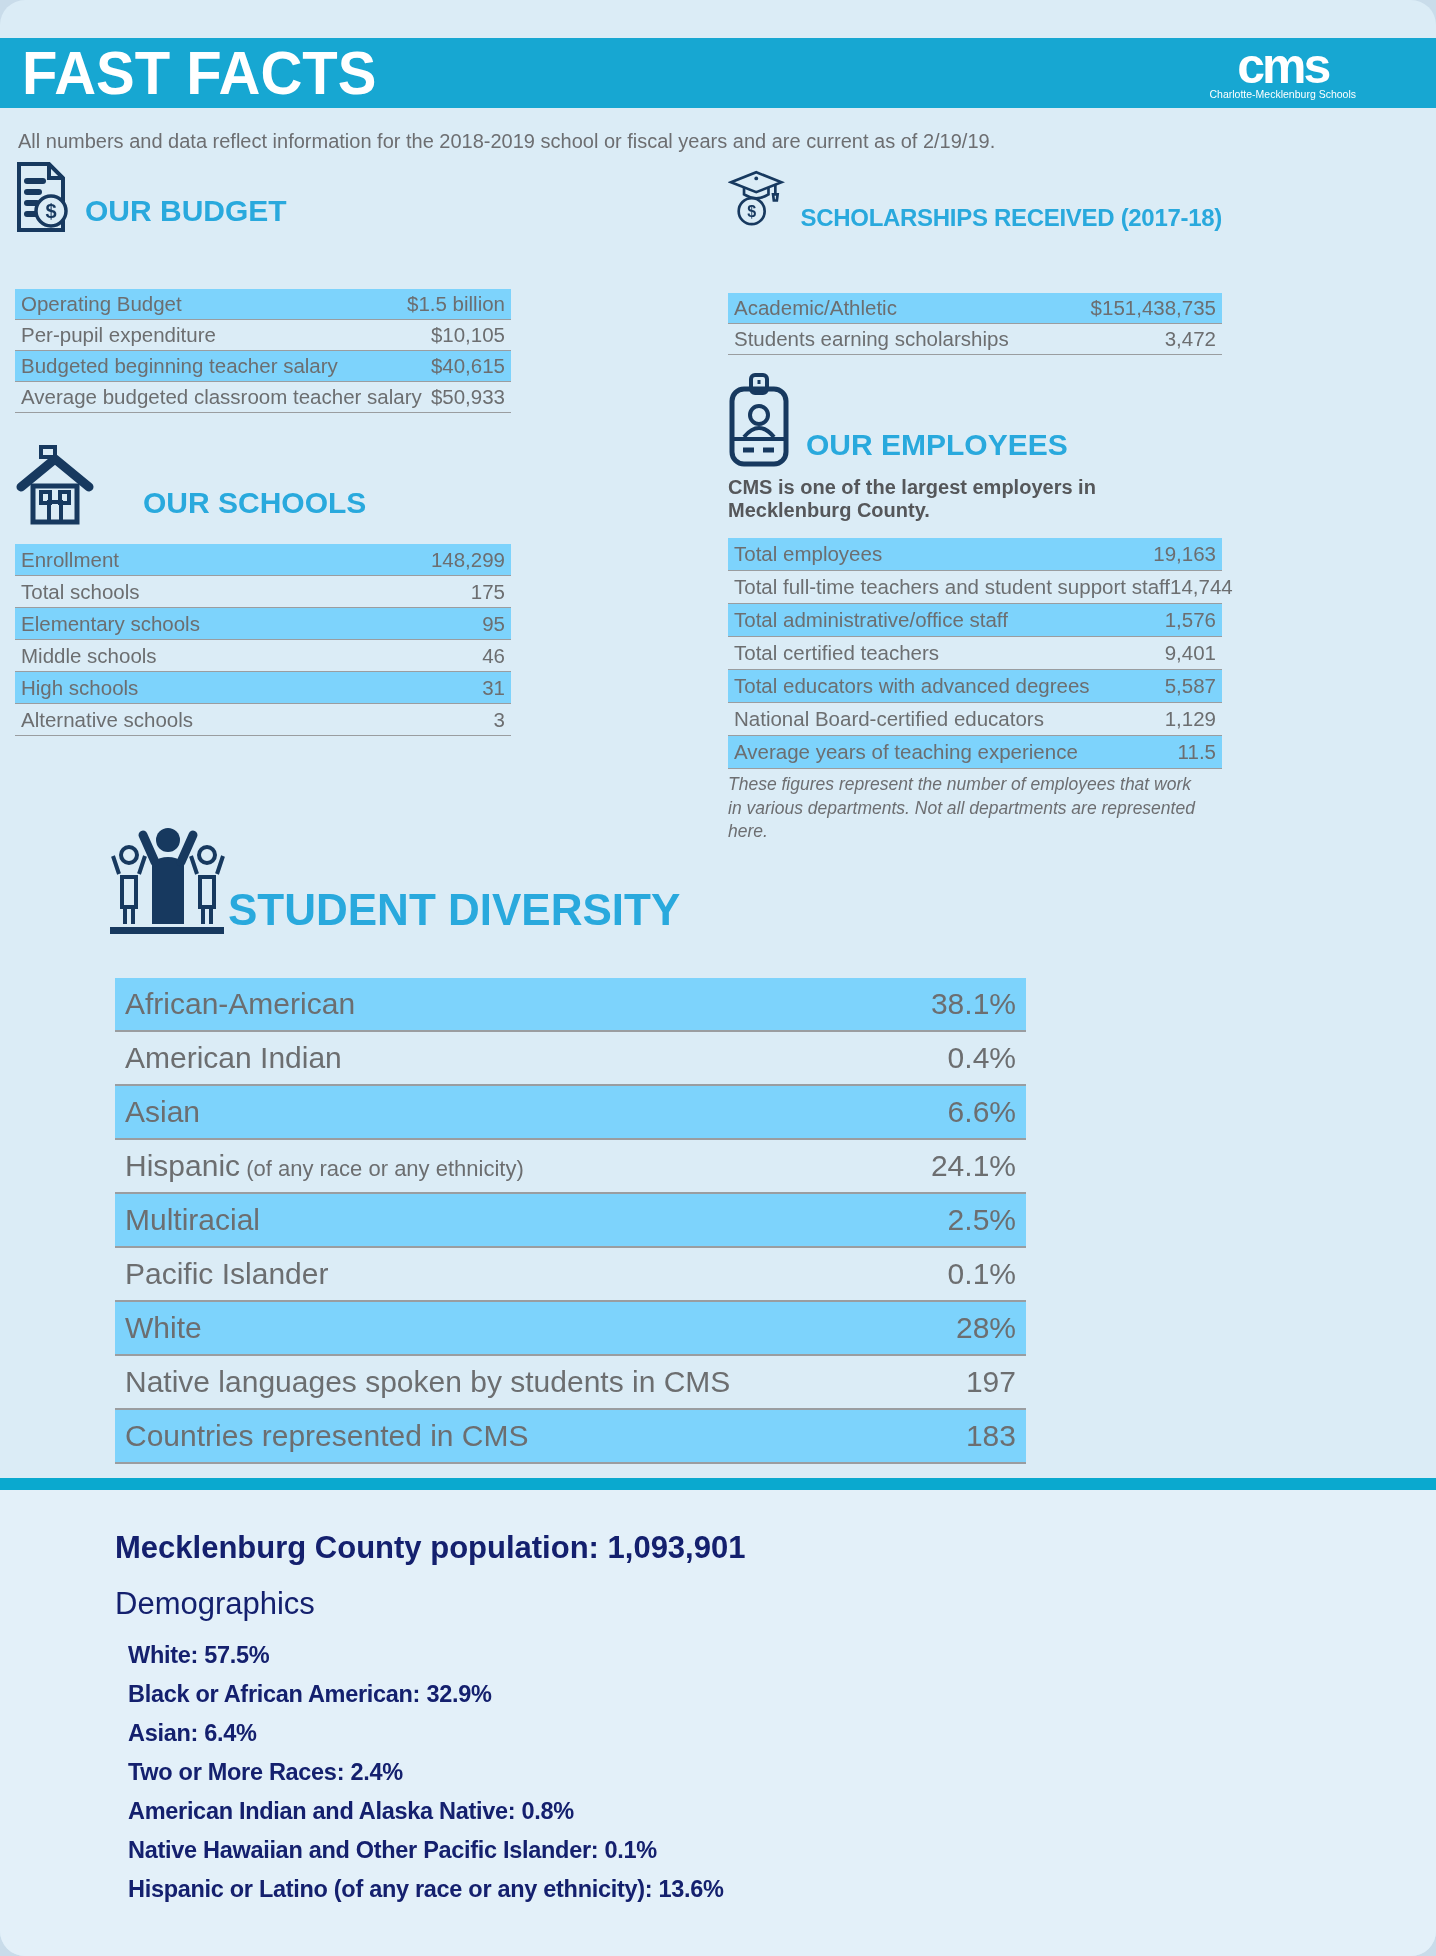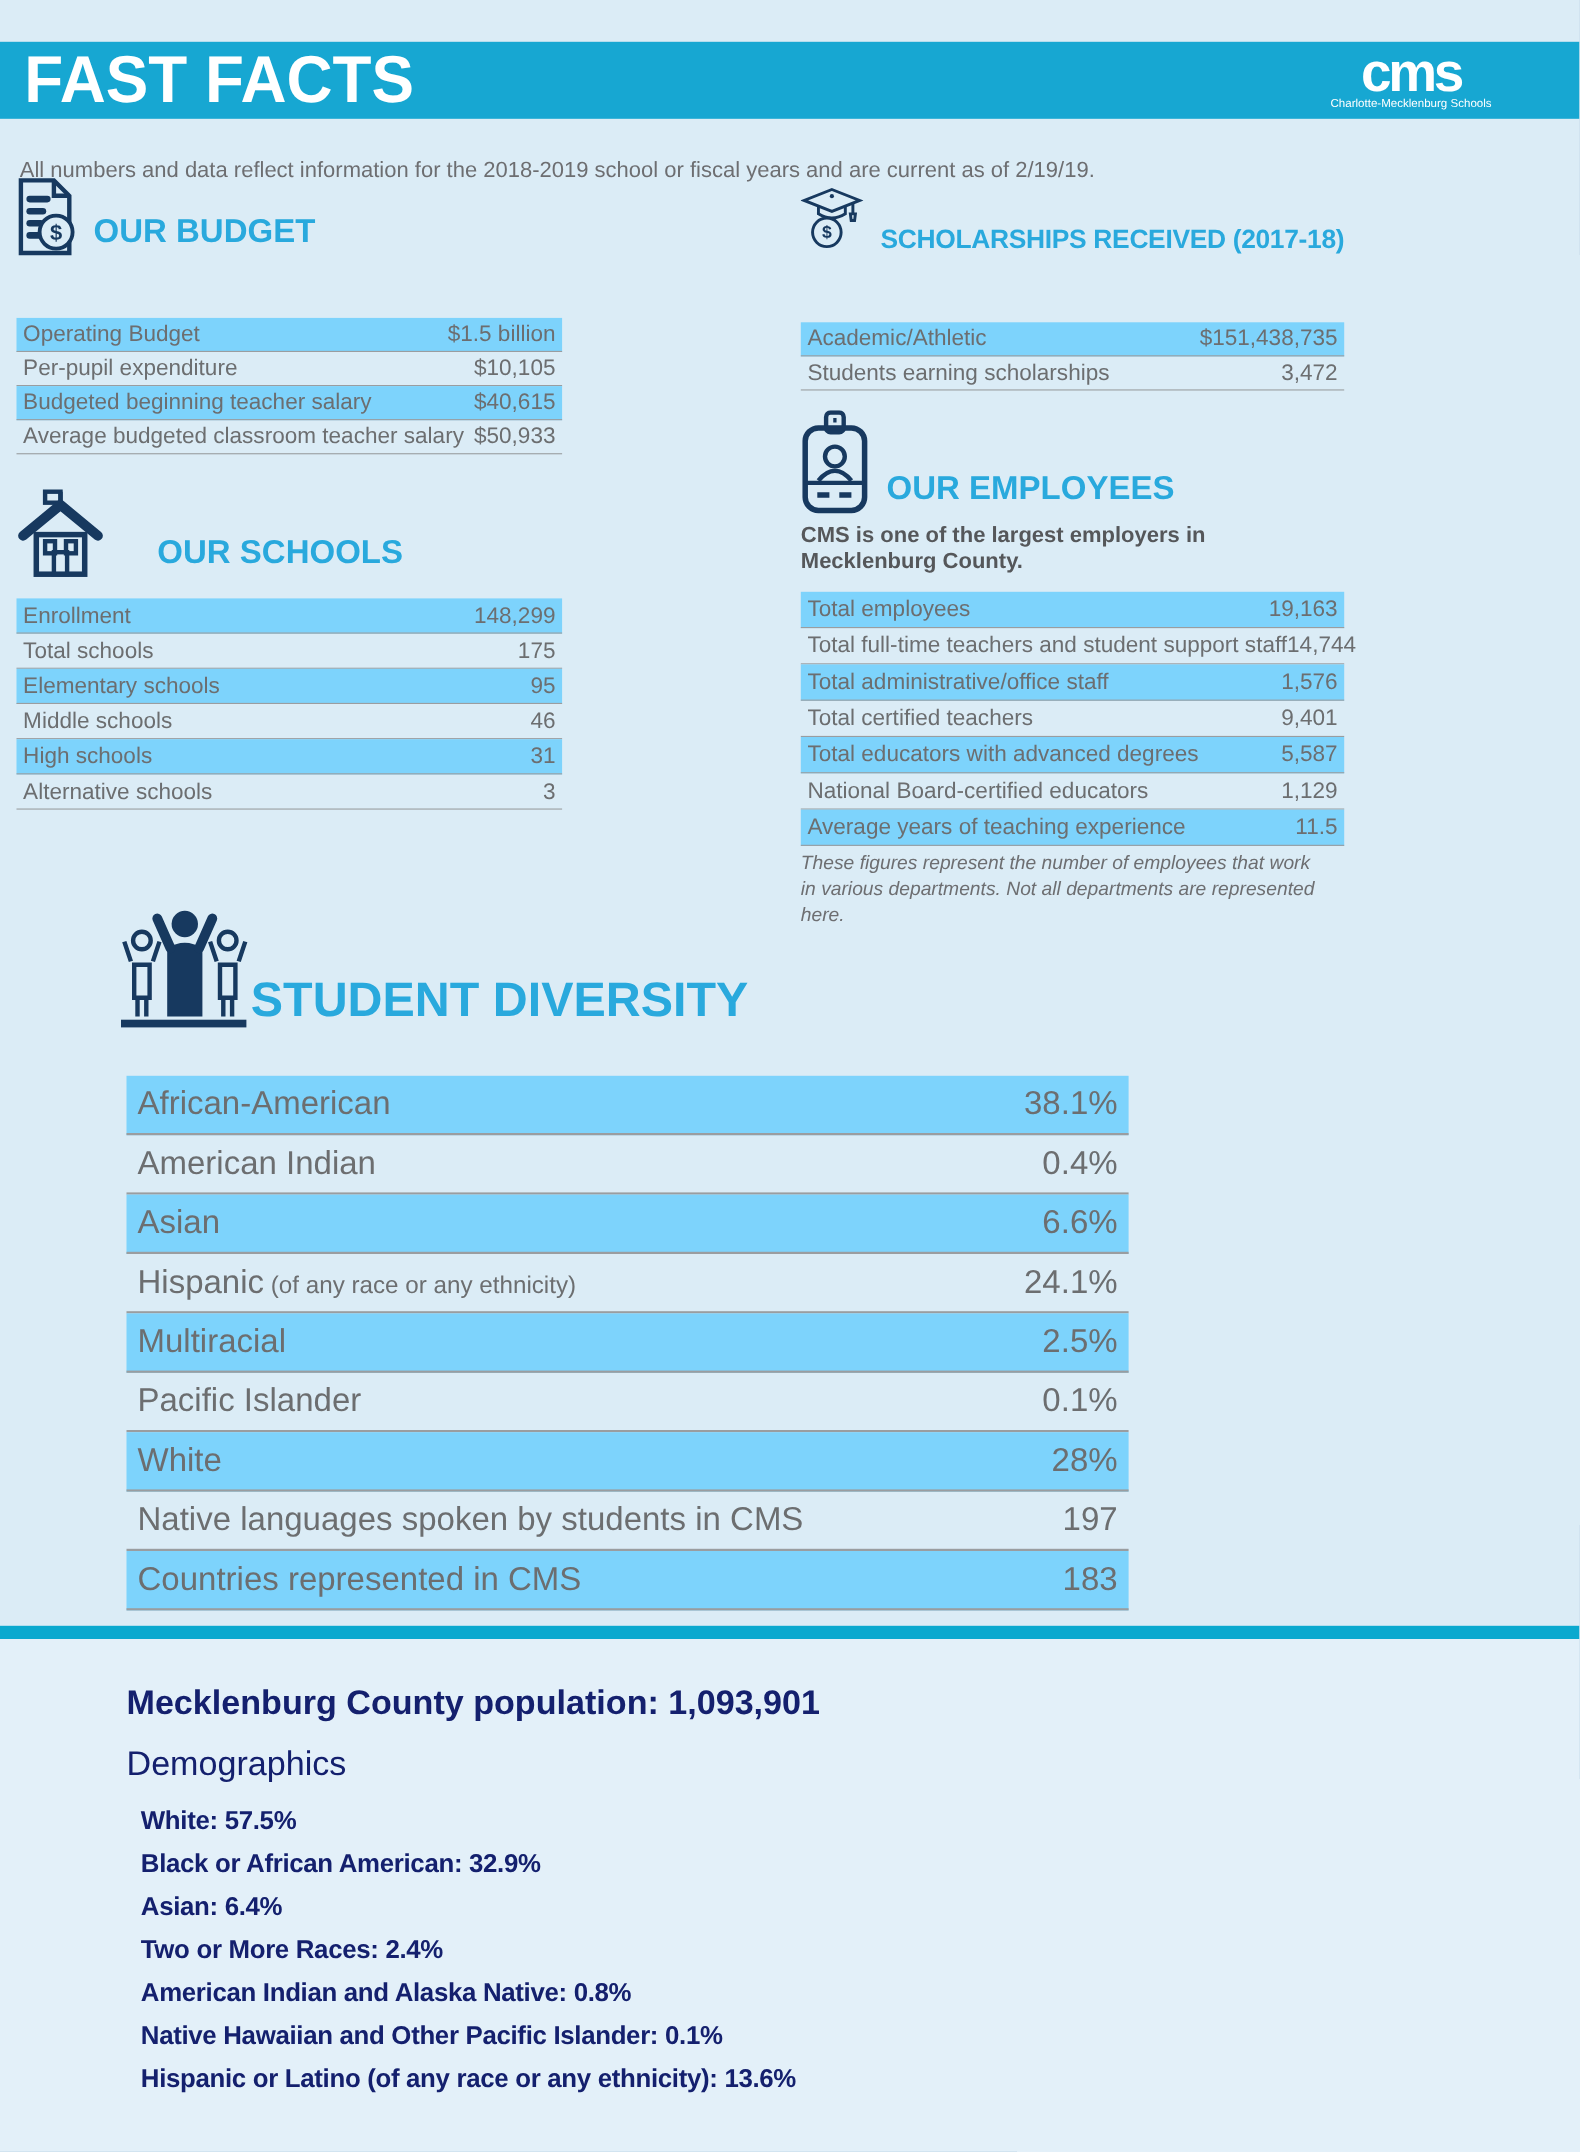--- a/index.html
+++ b/index.html
@@ -1,29 +1,29 @@
 <!DOCTYPE html>
 <html><head>
 <meta charset="utf-8">
 <style>
   html,body{margin:0;padding:0;background:#c9dcea;}
   .page{position:relative;width:1436px;height:1956px;background:#dbecf6;
-        font-family:"Liberation Sans",sans-serif;overflow:hidden;margin:0 auto;}
+        font-family:"Liberation Sans",sans-serif;overflow:hidden;margin:0 auto;border-radius:25px;}
 
   
   .header-band{position:absolute;top:38px;left:0;width:100%;height:70px;background:#17a7d2;
                display:flex;align-items:center;justify-content:space-between;
                padding:0 80px 0 22px;box-sizing:border-box;}
   .title{color:#ffffff;font-size:58px;font-weight:800;line-height:1;letter-spacing:0;
          transform:scaleY(1.04);transform-origin:center;white-space:nowrap;}
   .logo{text-align:center;color:#ffffff;line-height:1;}
   .logo-word{font-size:50px;font-weight:800;letter-spacing:-3px;line-height:0.78;}
   .logo-sub{font-size:10.5px;margin-top:3px;letter-spacing:0;}
 
-  .intro{position:absolute;top:144px;left:18px;font-size:20px;color:#6d6e71;}
+  .intro{position:absolute;top:130px;left:18px;font-size:20px;color:#6d6e71;}
 
   
   .col{position:absolute;top:160px;}
   .col-left{left:15px;width:496px;}
   .col-right{left:728px;width:494px;}
 
   .sec-head{display:flex;align-items:flex-end;gap:16px;}
   .sec-title{color:#29a9dd;font-weight:800;font-size:30px;line-height:1;padding-bottom:8px;white-space:nowrap;}
   .sch-title{font-size:24px;letter-spacing:-0.3px;}
   .schools-head{margin-top:29px;gap:48px;}

